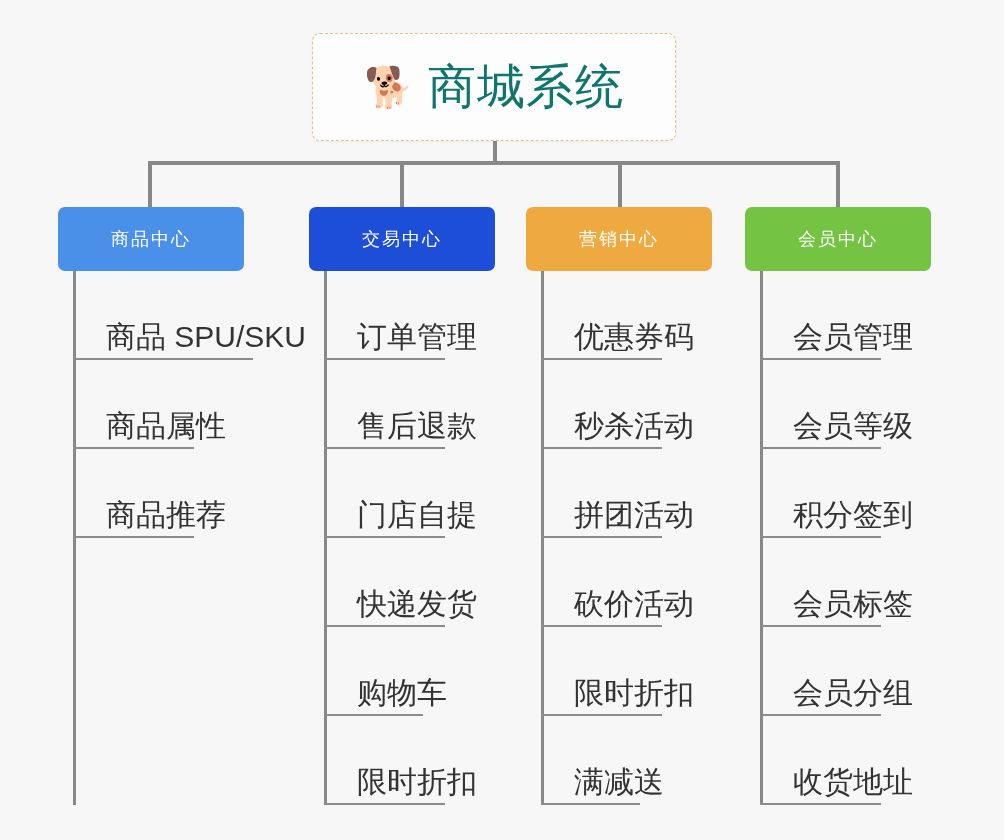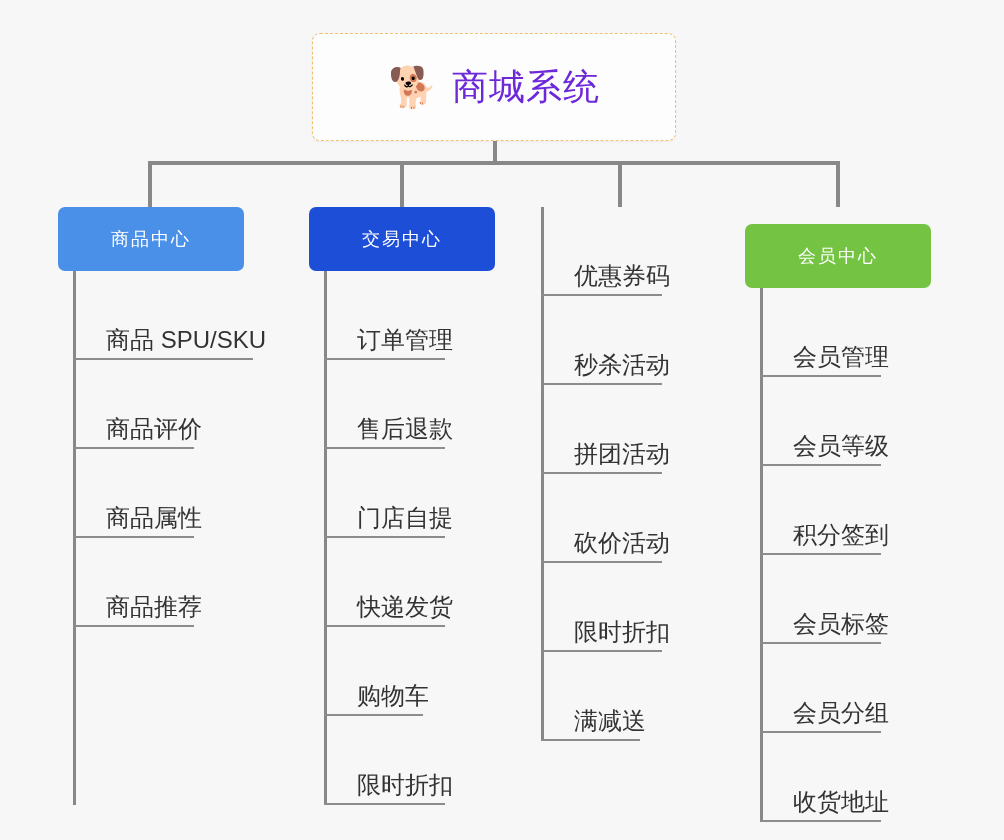--- a/index.html
+++ b/index.html
@@ -36,22 +36,22 @@
     display: flex;
     align-items: center;
     gap: 14px;
   }
   #root-emoji {
     font-size: 40px;
     line-height: 1;
     display: block;
   }
   #root-title {
-    font-size: 36px;
-    color: #6d28d9;
+    font-size: 48px;
+    color: #0f766e;
     letter-spacing: 1px;
     line-height: 1;
     white-space: nowrap;
   }
 
   
   .conn {
     position: absolute;
     background: #888888;
   }
@@ -107,21 +107,21 @@
     box-sizing: border-box;
     display: flex;
     align-items: flex-end;
   }
   .leaf-inner {
     position: relative;
     padding-left: 33px;
     padding-bottom: 7px;
   }
   .leaf-label {
-    font-size: 24px;
+    font-size: 30px;
     color: #333333;
     white-space: nowrap;
     line-height: 1.1;
     display: block;
   }
   .leaf-rule {
     position: absolute;
     left: 0;
     bottom: 0;
     height: 2px;
@@ -150,26 +150,20 @@
       <div class="col-body">
         <div class="spine" style="height: 534px;"></div>
         <div class="leaf">
           <div class="leaf-inner">
             <span class="leaf-label">商品 SPU/SKU</span>
             <div class="leaf-rule" style="width: 180px;"></div>
           </div>
         </div>
         <div class="leaf">
           <div class="leaf-inner">
-            <span class="leaf-label">商品评价</span>
-            <div class="leaf-rule" style="width: 121px;"></div>
-          </div>
-        </div>
-        <div class="leaf">
-          <div class="leaf-inner">
             <span class="leaf-label">商品属性</span>
             <div class="leaf-rule" style="width: 121px;"></div>
           </div>
         </div>
         <div class="leaf">
           <div class="leaf-inner">
             <span class="leaf-label">商品推荐</span>
             <div class="leaf-rule" style="width: 121px;"></div>
           </div>
         </div>
@@ -215,20 +209,23 @@
         <div class="leaf">
           <div class="leaf-inner">
             <span class="leaf-label">限时折扣</span>
             <div class="leaf-rule" style="width: 121px;"></div>
           </div>
         </div>
       </div>
     </div>
     <div class="conn conn-drop" style="left: 618px;"></div>
     <div class="column" style="left: 526px; width: 186px;">
+      <div class="col-header" style="background: rgb(238, 170, 64);">
+        <span>营销中心</span>
+      </div>
       <div class="col-body">
         <div class="spine" style="height: 534px;"></div>
         <div class="leaf">
           <div class="leaf-inner">
             <span class="leaf-label">优惠券码</span>
             <div class="leaf-rule" style="width: 121px;"></div>
           </div>
         </div>
         <div class="leaf">
           <div class="leaf-inner">
@@ -257,21 +254,21 @@
         <div class="leaf">
           <div class="leaf-inner">
             <span class="leaf-label">满减送</span>
             <div class="leaf-rule" style="width: 99px;"></div>
           </div>
         </div>
       </div>
     </div>
     <div class="conn conn-drop" style="left: 836px;"></div>
     <div class="column" style="left: 745px; width: 186px;">
-      <div class="col-header" style="background: rgb(117, 195, 67); margin-top: 17px;">
+      <div class="col-header" style="background: rgb(117, 195, 67);">
         <span>会员中心</span>
       </div>
       <div class="col-body">
         <div class="spine" style="height: 534px;"></div>
         <div class="leaf">
           <div class="leaf-inner">
             <span class="leaf-label">会员管理</span>
             <div class="leaf-rule" style="width: 121px;"></div>
           </div>
         </div>

